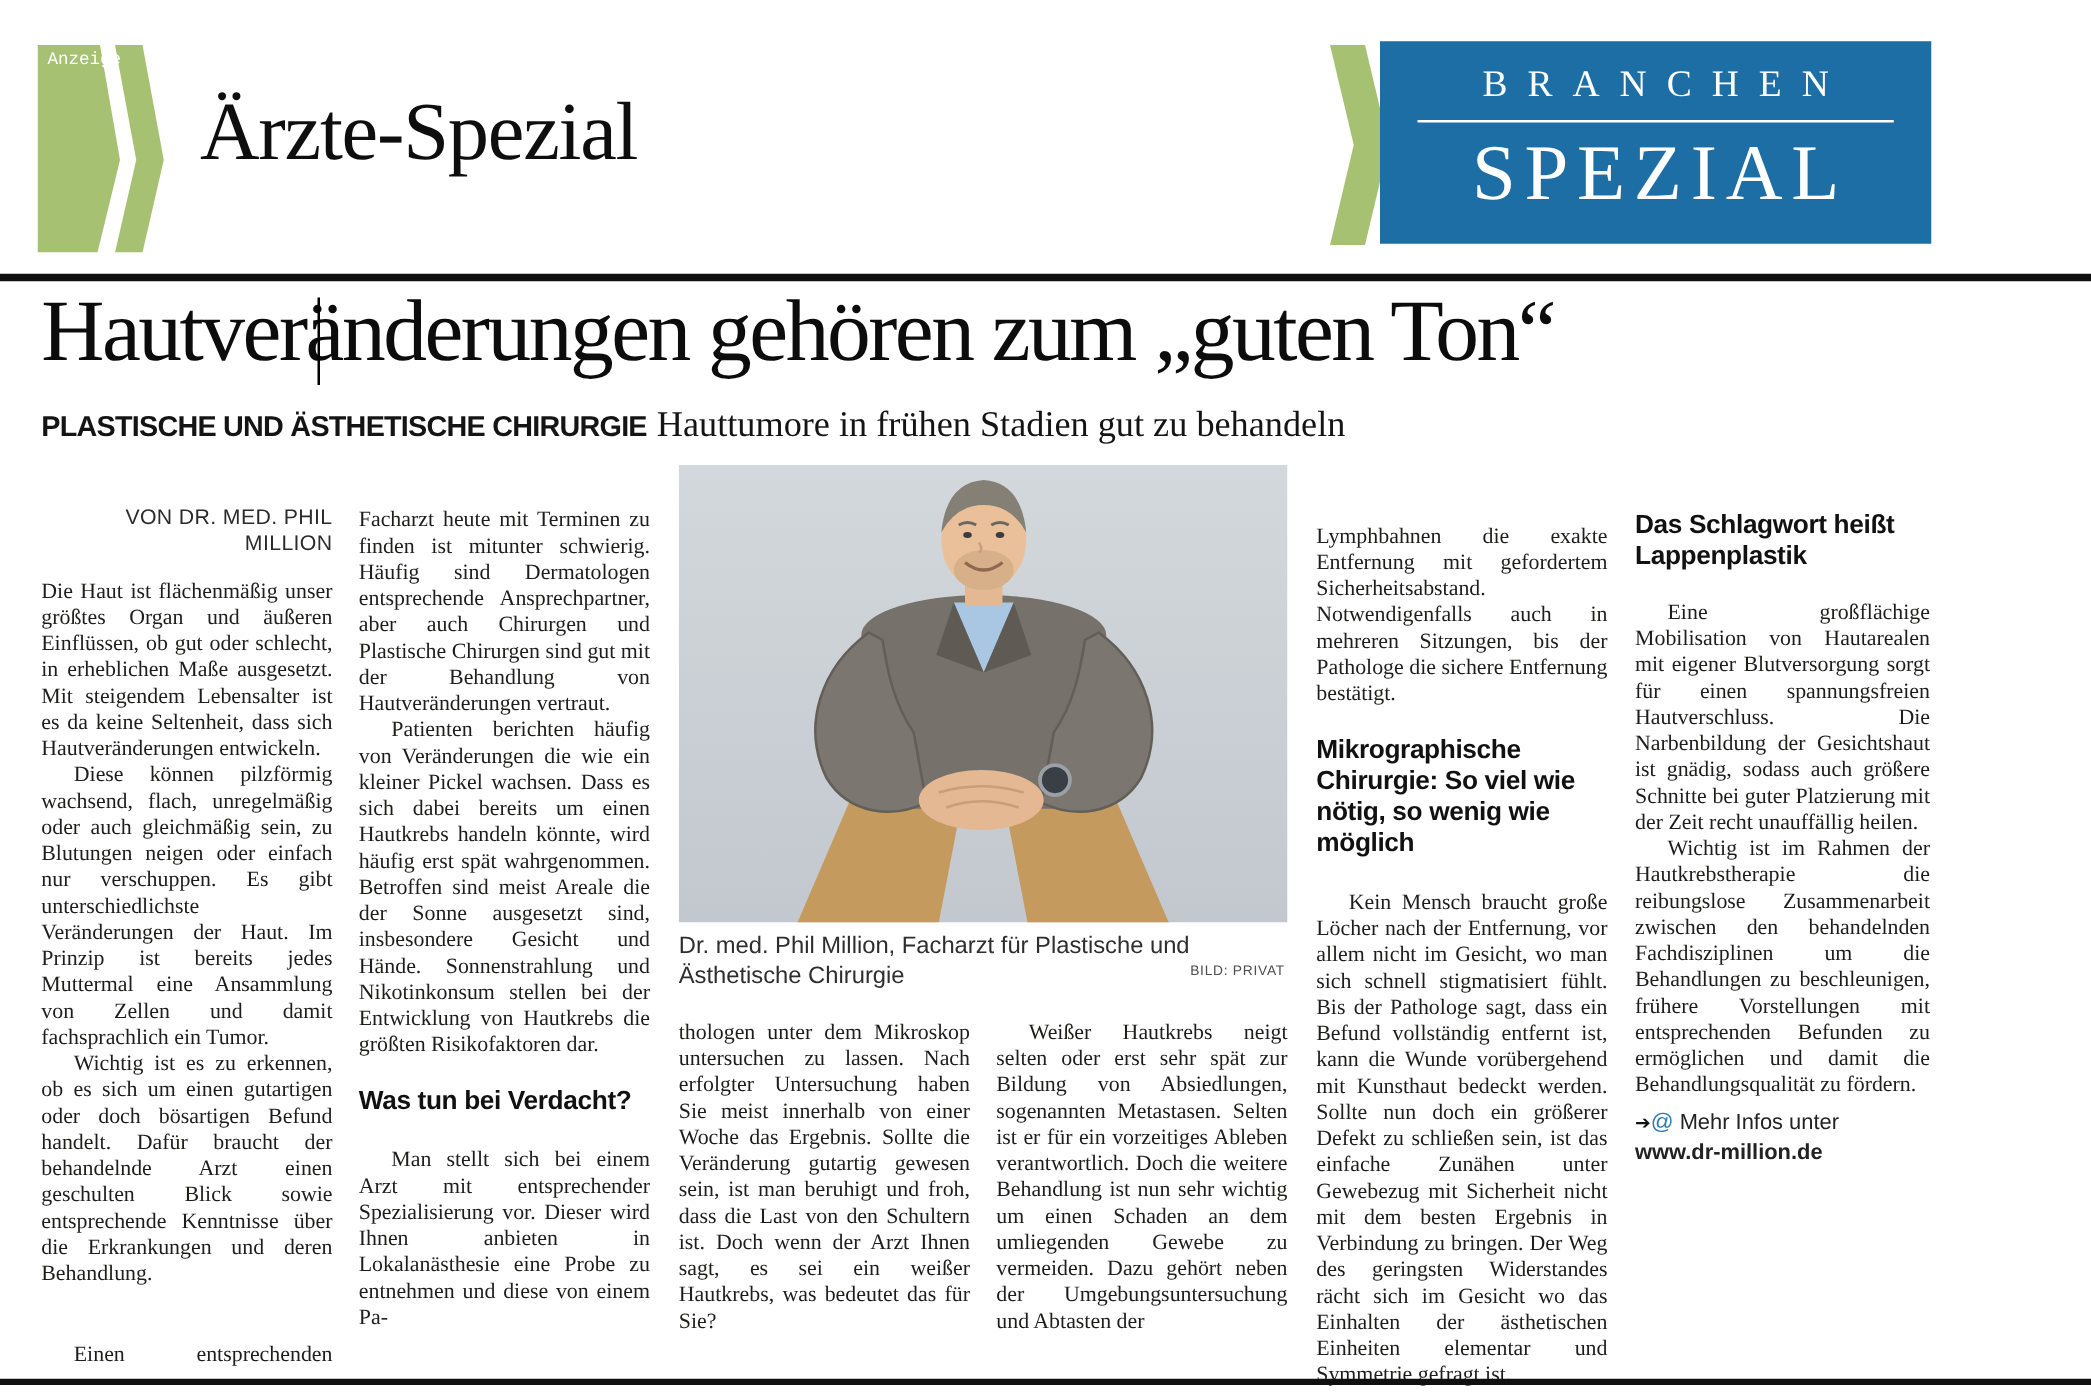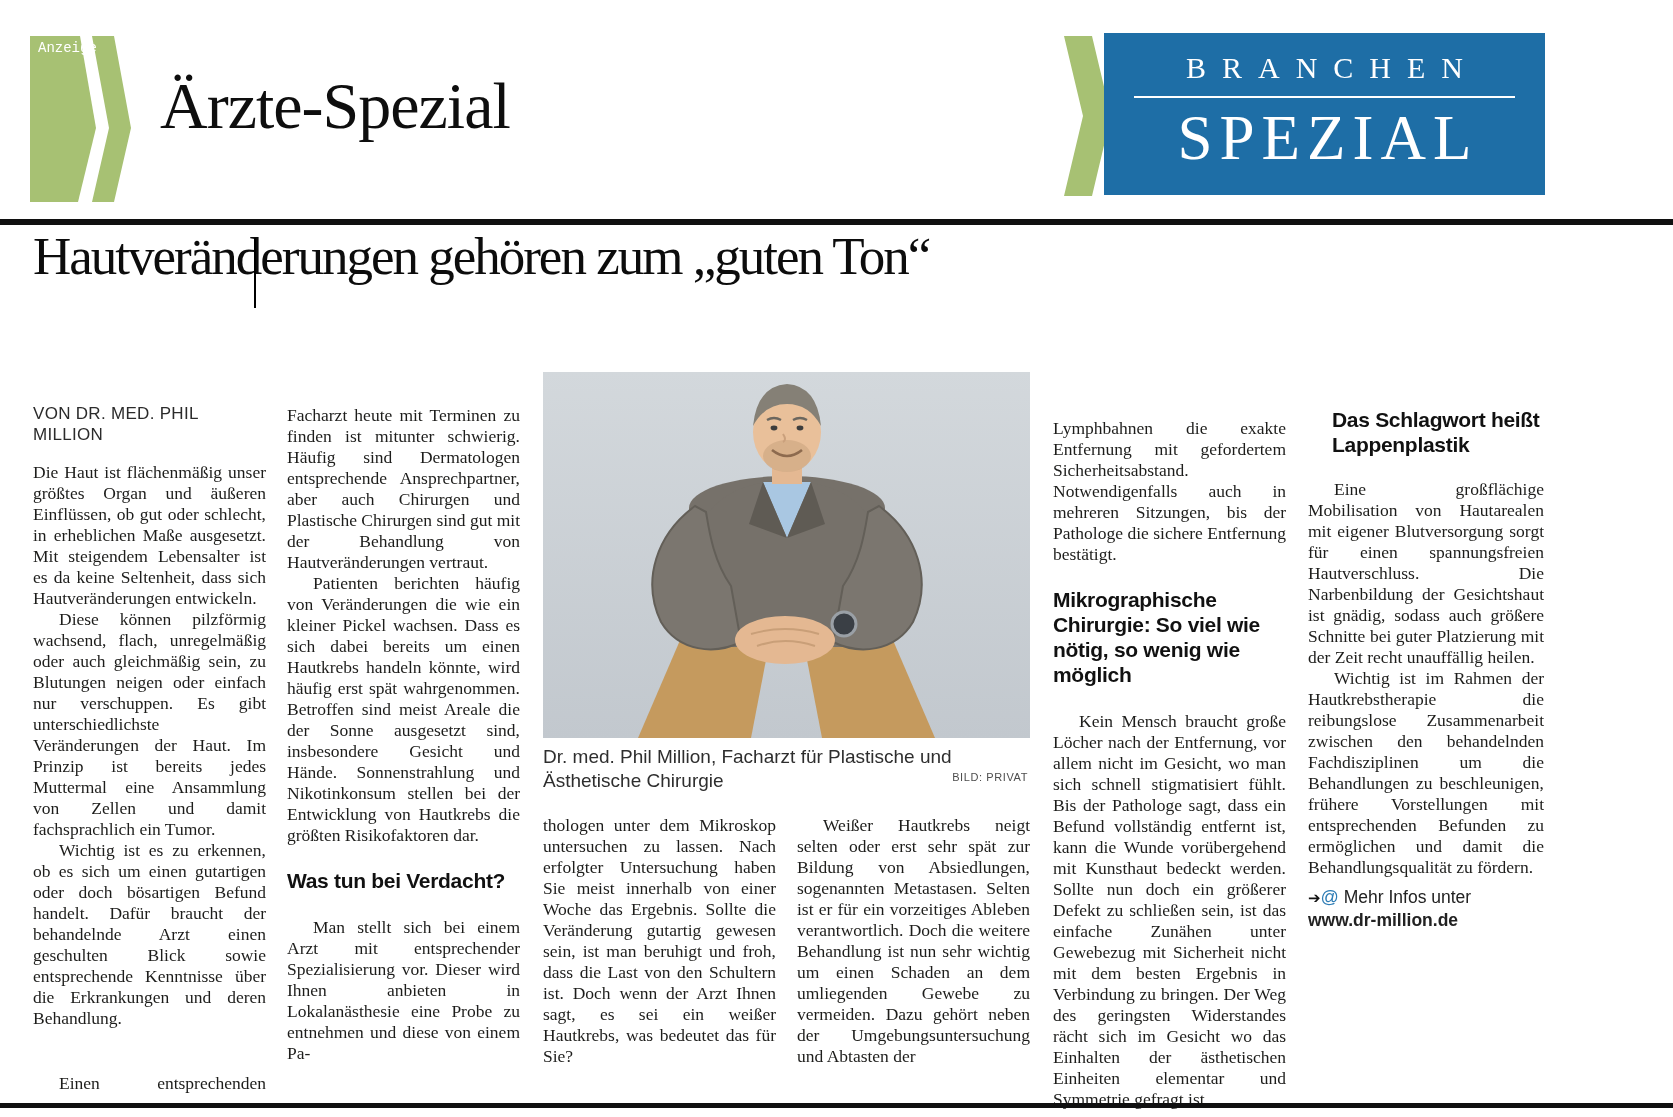--- a/index.html
+++ b/index.html
@@ -18,38 +18,38 @@
   .brand-box { position:absolute; left:1104px; top:33px; width:441px; height:162px;
     background:#1e6ea6; color:#ffffff; text-align:center; }
   .brand-l1 { display:block; margin:18px 30px 0 30px; padding-bottom:11px;
     font-size:30px; letter-spacing:16px; text-indent:16px; border-bottom:2px solid #ffffff;
     font-family:"Liberation Serif", serif; }
   .brand-l2 { display:block; margin-top:4px; font-size:63px; letter-spacing:7px;
     text-indent:7px; font-family:"Liberation Serif", serif; }
   .rule-top { position:absolute; left:0; right:0; top:219px; height:6px; background:#101010; }
   .rule-bottom { position:absolute; left:0; right:0; top:1103px; height:5px; background:#101010; }
   
-  .headline { position:absolute; left:33px; top:226px; font-size:53px; font-weight:400;
+  .headline { position:absolute; left:33px; top:226px; font-size:70px; font-weight:400;
     letter-spacing:-2px; color:#0c0c0c; white-space:nowrap; }
   .text-cursor { position:absolute; left:254px; top:238px; width:2px; height:70px; background:#000; }
   .kicker { position:absolute; left:33px; top:324px; white-space:nowrap; }
   .kicker-cat { font-family:"Liberation Sans", sans-serif; font-weight:700; font-size:23px;
     letter-spacing:-0.6px; color:#141414; }
   .kicker-sub { font-family:"Liberation Serif", serif; font-size:29px; color:#141414; margin-left:8px; }
   
   .col { position:absolute; width:233px; font-size:17.5px; line-height:21px;
     text-align:justify; color:#1d1d1b; }
   .col p { margin:0; text-indent:26px; }
   .col p.first { text-indent:0; }
   .col p.spread { text-align-last:justify;margin-top:44px; }
   .byline { font-family:"Liberation Sans", sans-serif; font-size:17px; letter-spacing:0.3px;
-    color:#2b2b2b; margin:0 0 17px 0; text-align:left; }
+    color:#2b2b2b; margin:0 0 17px 0; text-align:right; }
   .subhead { font-family:"Liberation Sans", sans-serif; font-weight:700; font-size:21px;
     line-height:25px; letter-spacing:-0.3px; text-align:left; color:#111; margin:22px 0 24px 0; }
-  .subhead.topflush { margin-top:2px; margin-bottom:22px;margin-left:24px; }
+  .subhead.topflush { margin-top:2px; margin-bottom:22px; }
   #col1 { left:33px;  top:403px; }
   #col2 { left:287px; top:405px; }
   #col3 { left:543px; top:815px; }
   #col4 { left:797px; top:815px; }
   #col5 { left:1053px; top:418px; }
   #col6 { left:1308px; top:405px; width:236px; }
   
   .photo { position:absolute; left:543px; top:372px; width:487px; height:366px; }
   .caption { position:absolute; left:543px; top:745px; width:487px;
     font-family:"Liberation Sans", sans-serif; font-size:19px; line-height:24px;
@@ -84,20 +84,23 @@
   <div class="brand-box">
     <span class="brand-l1">BRANCHEN</span>
     <span class="brand-l2">SPEZIAL</span>
   </div>
 
   <div class="rule-top"></div>
 
   <div class="headline"><span>Hautve</span><span>ränderungen gehören zum „guten Ton“</span></div>
   <div class="text-cursor"></div>
 
+  <div class="kicker">
+    <span class="kicker-cat">PLASTISCHE UND ÄSTHETISCHE CHIRURGIE</span><span class="kicker-sub">Hauttumore in frühen Stadien gut zu behandeln</span>
+  </div>
 
   <div class="col" id="col1">
     <div class="byline">VON DR. MED. PHIL MILLION</div>
     <p class="first">Die Haut ist flächenmäßig unser größtes Organ und äußeren Einflüssen, ob gut oder schlecht, in erheblichen Maße ausgesetzt. Mit steigendem Lebensalter ist es da keine Seltenheit, dass sich Hautveränderungen entwickeln.</p>
     <p>Diese können pilzförmig wachsend, flach, unregelmäßig oder auch gleichmäßig sein, zu Blutungen neigen oder einfach nur verschuppen. Es gibt unterschiedlichste Veränderungen der Haut. Im Prinzip ist bereits jedes Muttermal eine Ansammlung von Zellen und damit fachsprachlich ein Tumor.</p>
     <p>Wichtig ist es zu erkennen, ob es sich um einen gutartigen oder doch bösartigen Befund handelt. Dafür braucht der behandelnde Arzt einen geschulten Blick sowie entsprechende Kenntnisse über die Erkrankungen und deren Behandlung.</p>
     <p class="spread">Einen entsprechenden</p>
   </div>
 
   <div class="col" id="col2">

